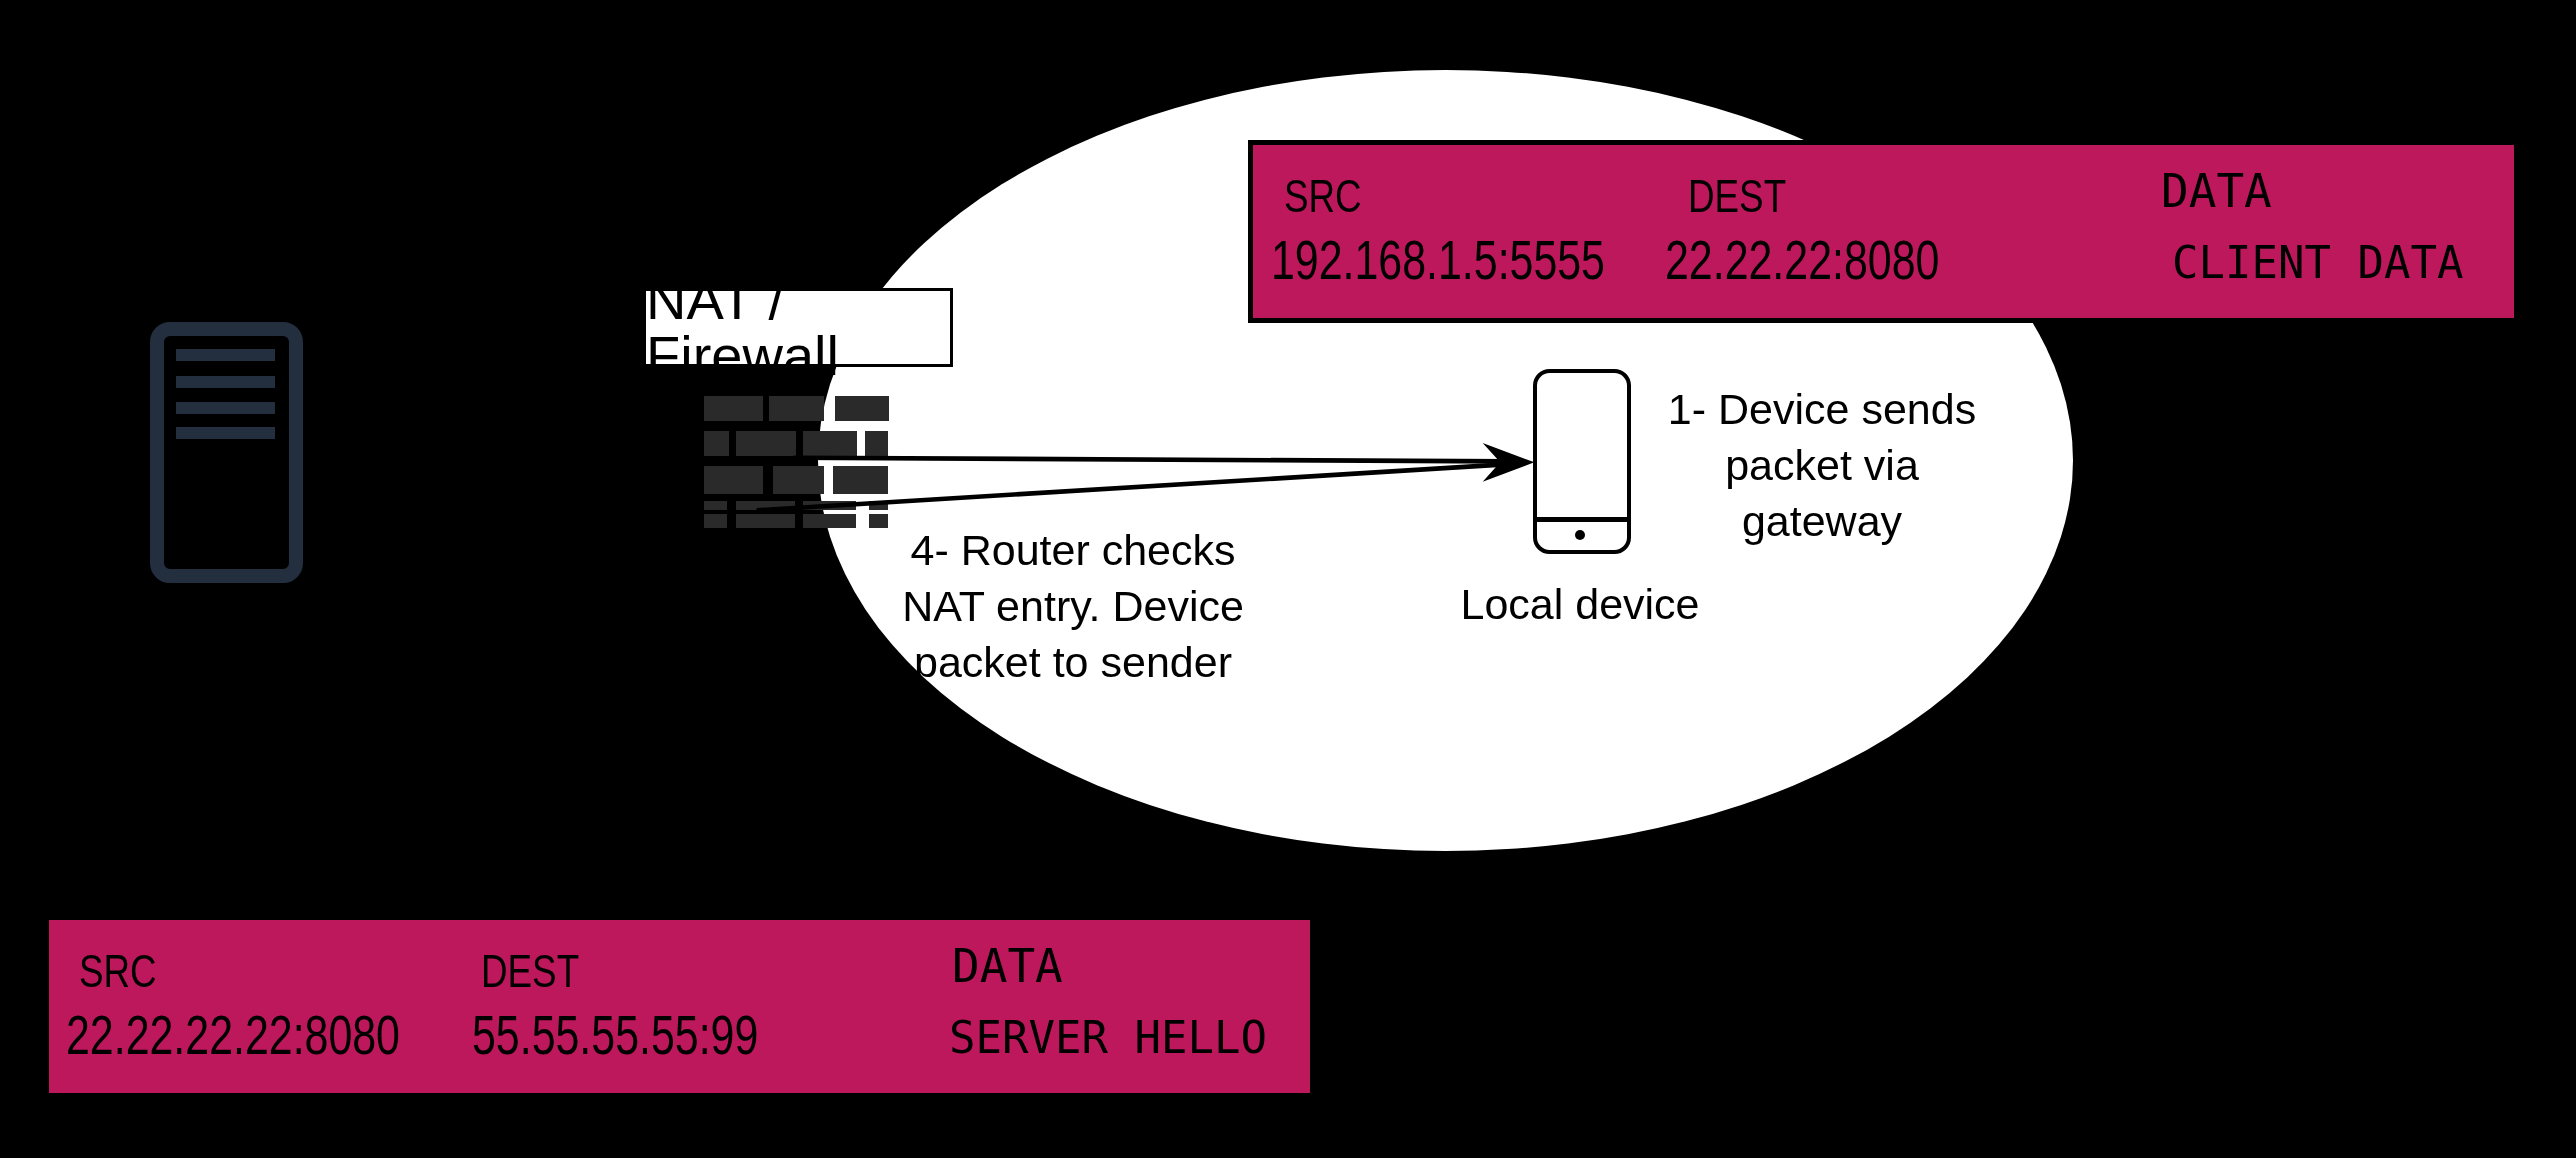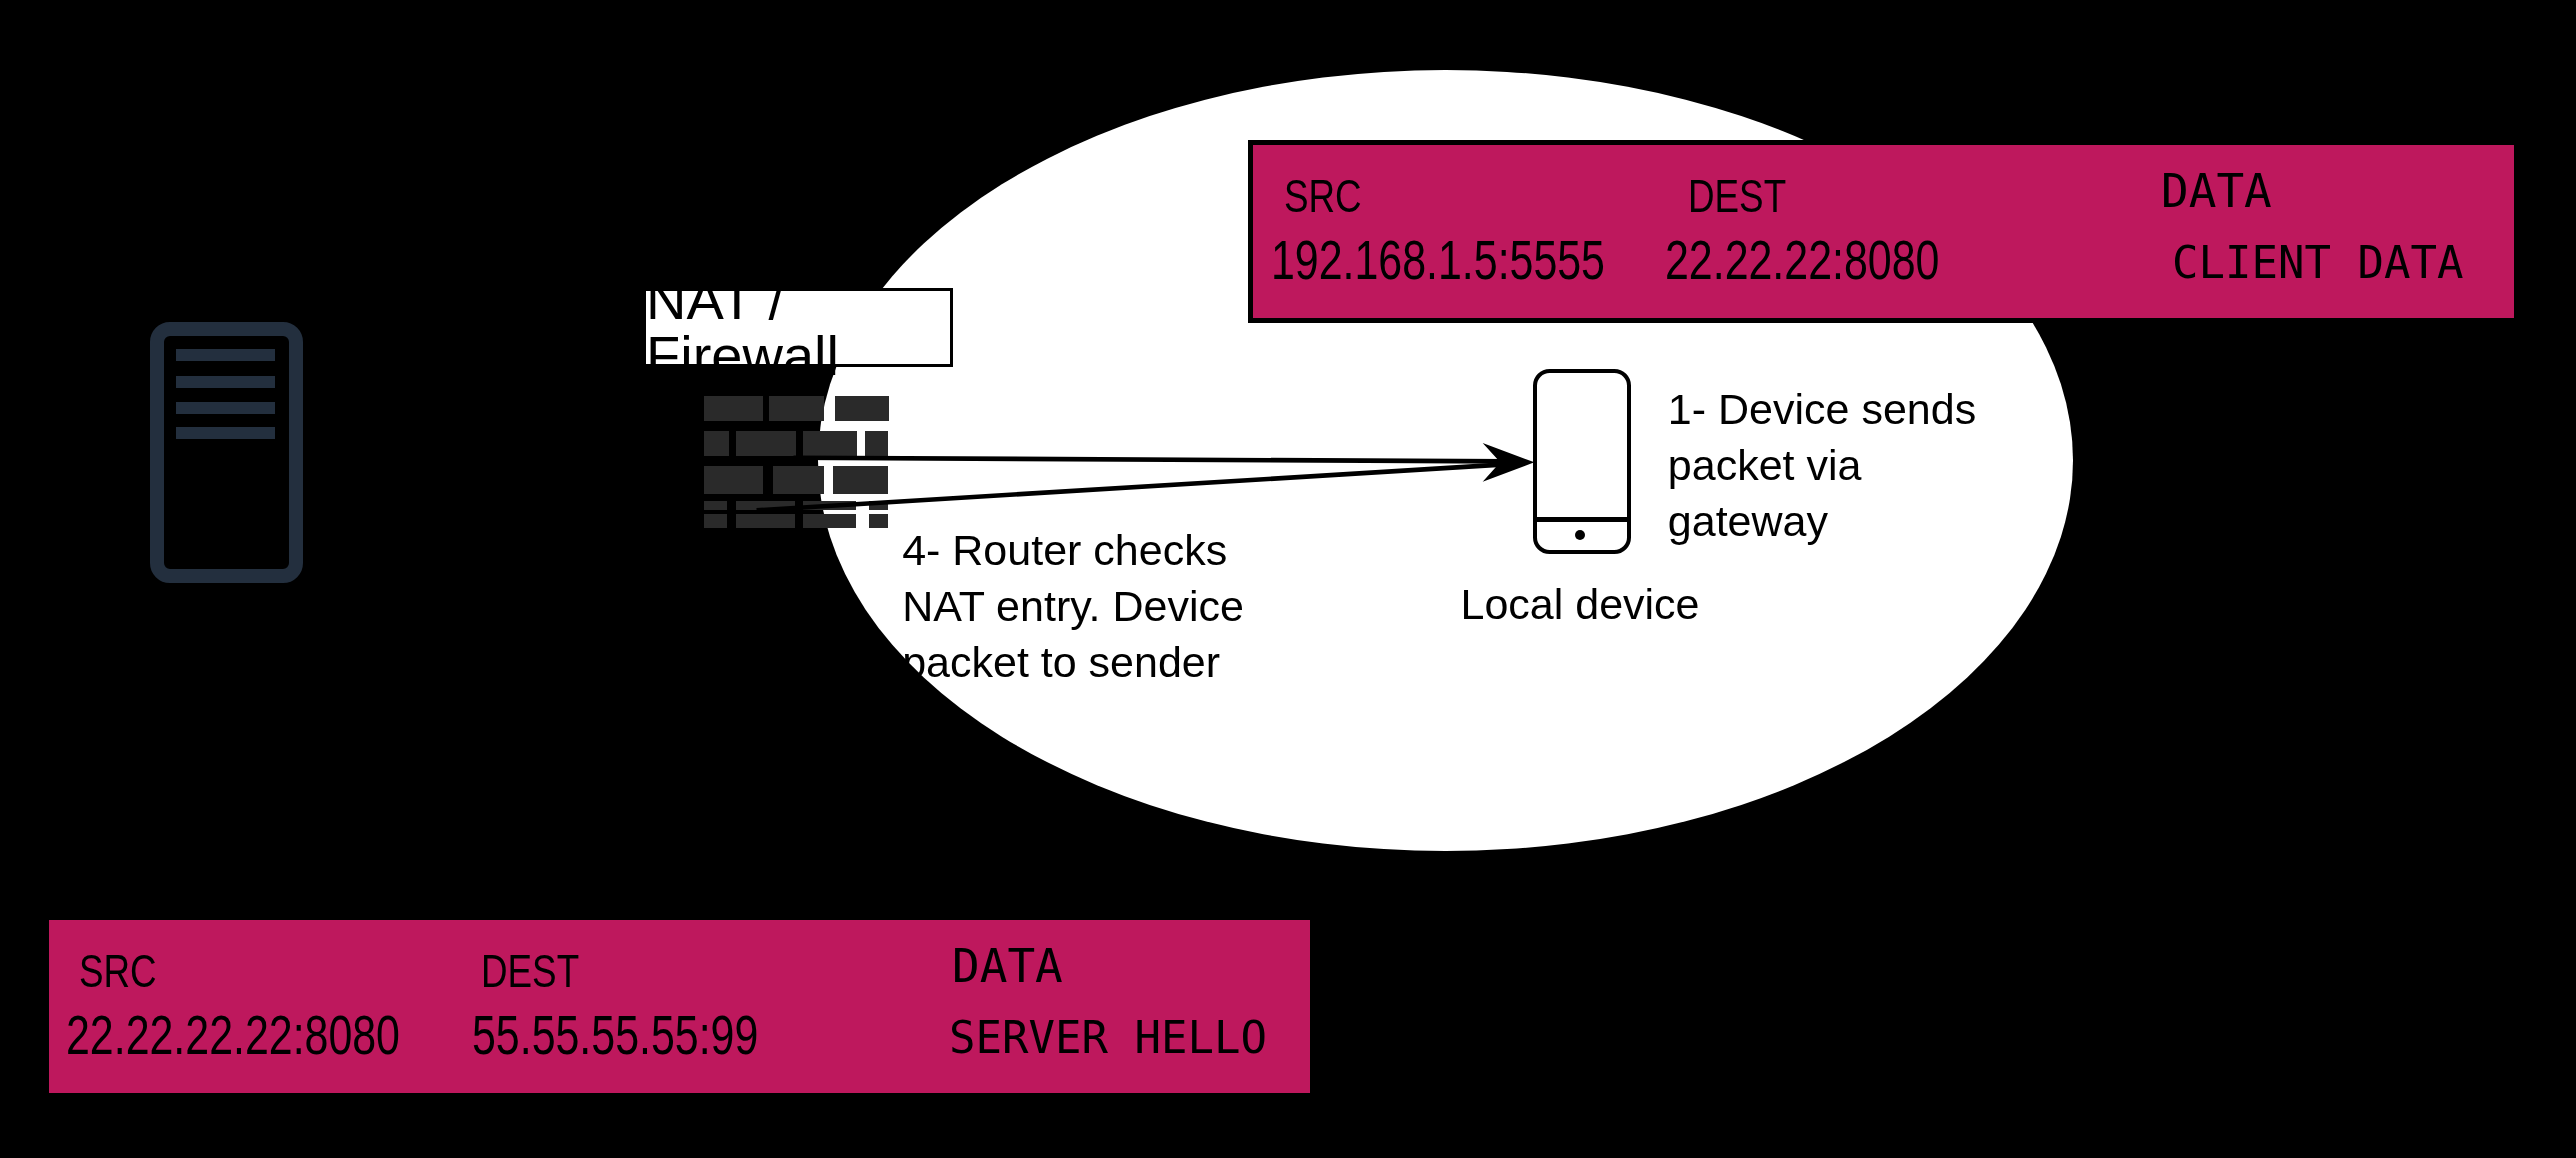--- a/index.html
+++ b/index.html
@@ -32,21 +32,21 @@
   
   .nat-label{
     position:absolute;left:643px;top:288px;width:310px;height:79px;
     background:#fff;border:3.7px solid #000;box-sizing:border-box;
     display:flex;align-items:center;justify-content:center;
     font-size:56px;line-height:1;
   }
   
   .txt{
     position:absolute;transform:translateX(-50%);
-    font-size:43px;line-height:56px;white-space:nowrap;
+    text-align:center;font-size:43px;line-height:56px;white-space:nowrap;
   }
   .txt.step1{left:1822px;top:381px;}
   .txt.step4{left:1073px;top:522px;}
   .txt.device{left:1580px;top:576px;}
   
   .ptable{
     position:absolute;width:1271px;height:183px;background:#be185d;
     border:5.5px solid #000;box-sizing:border-box;
   }
   .ptable.request{left:1248px;top:140px;}

